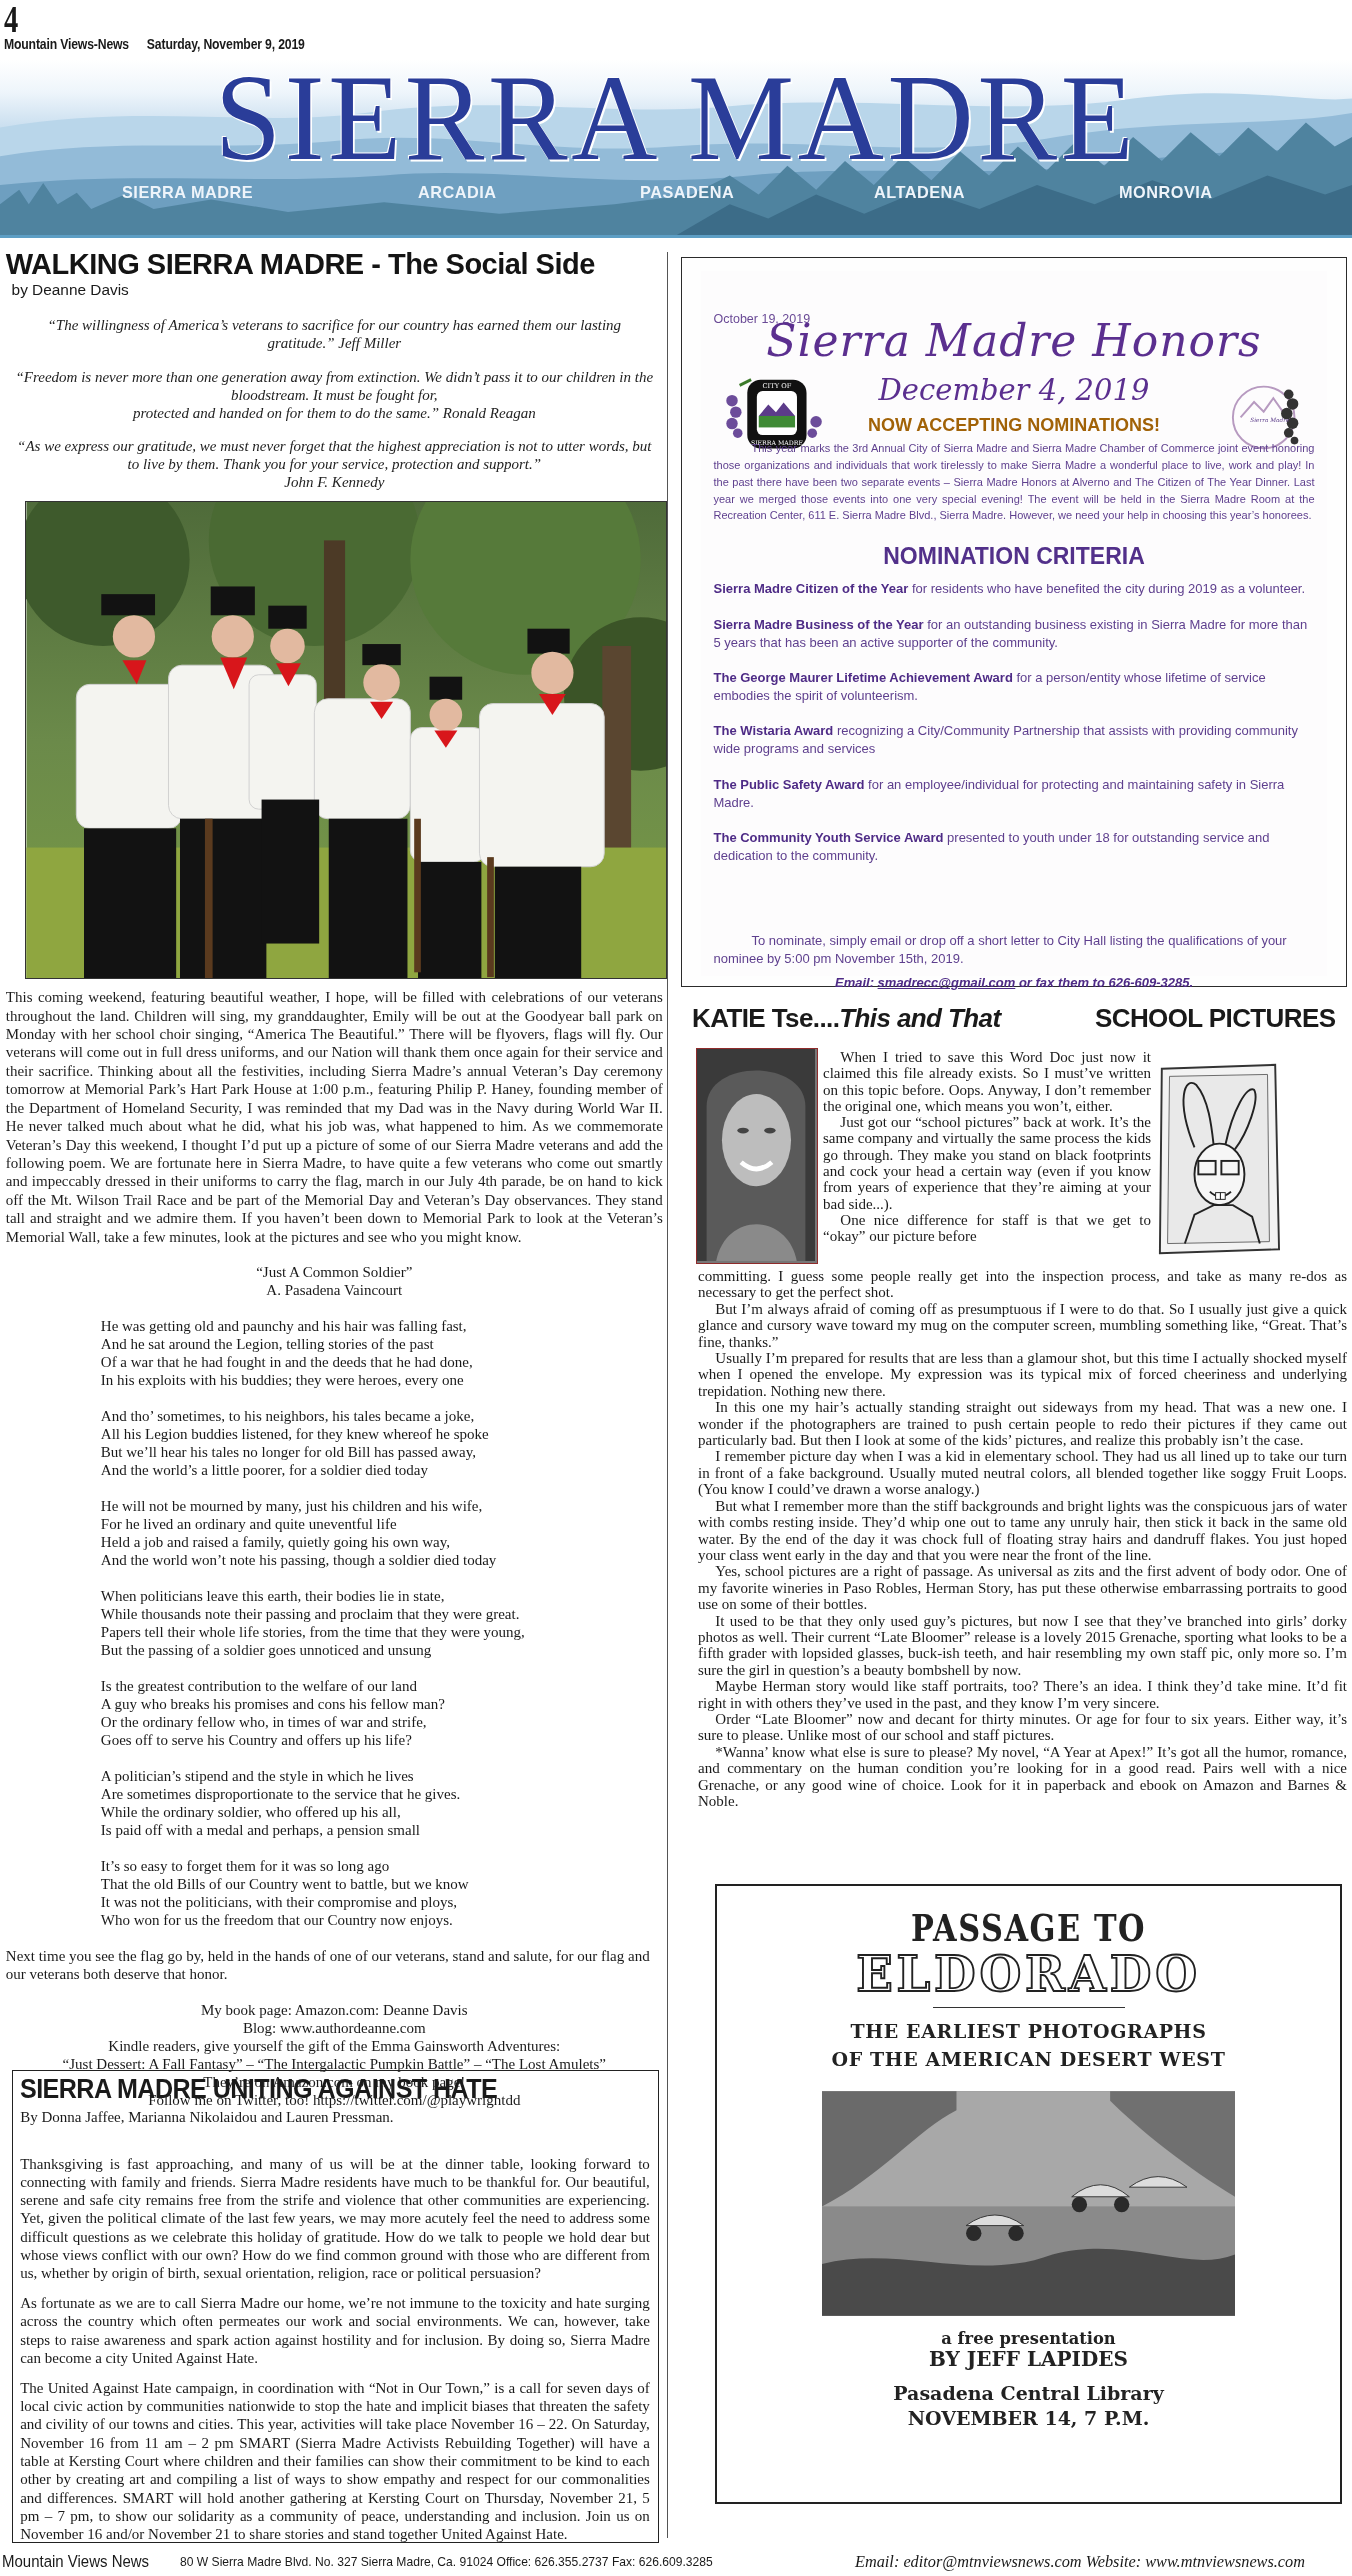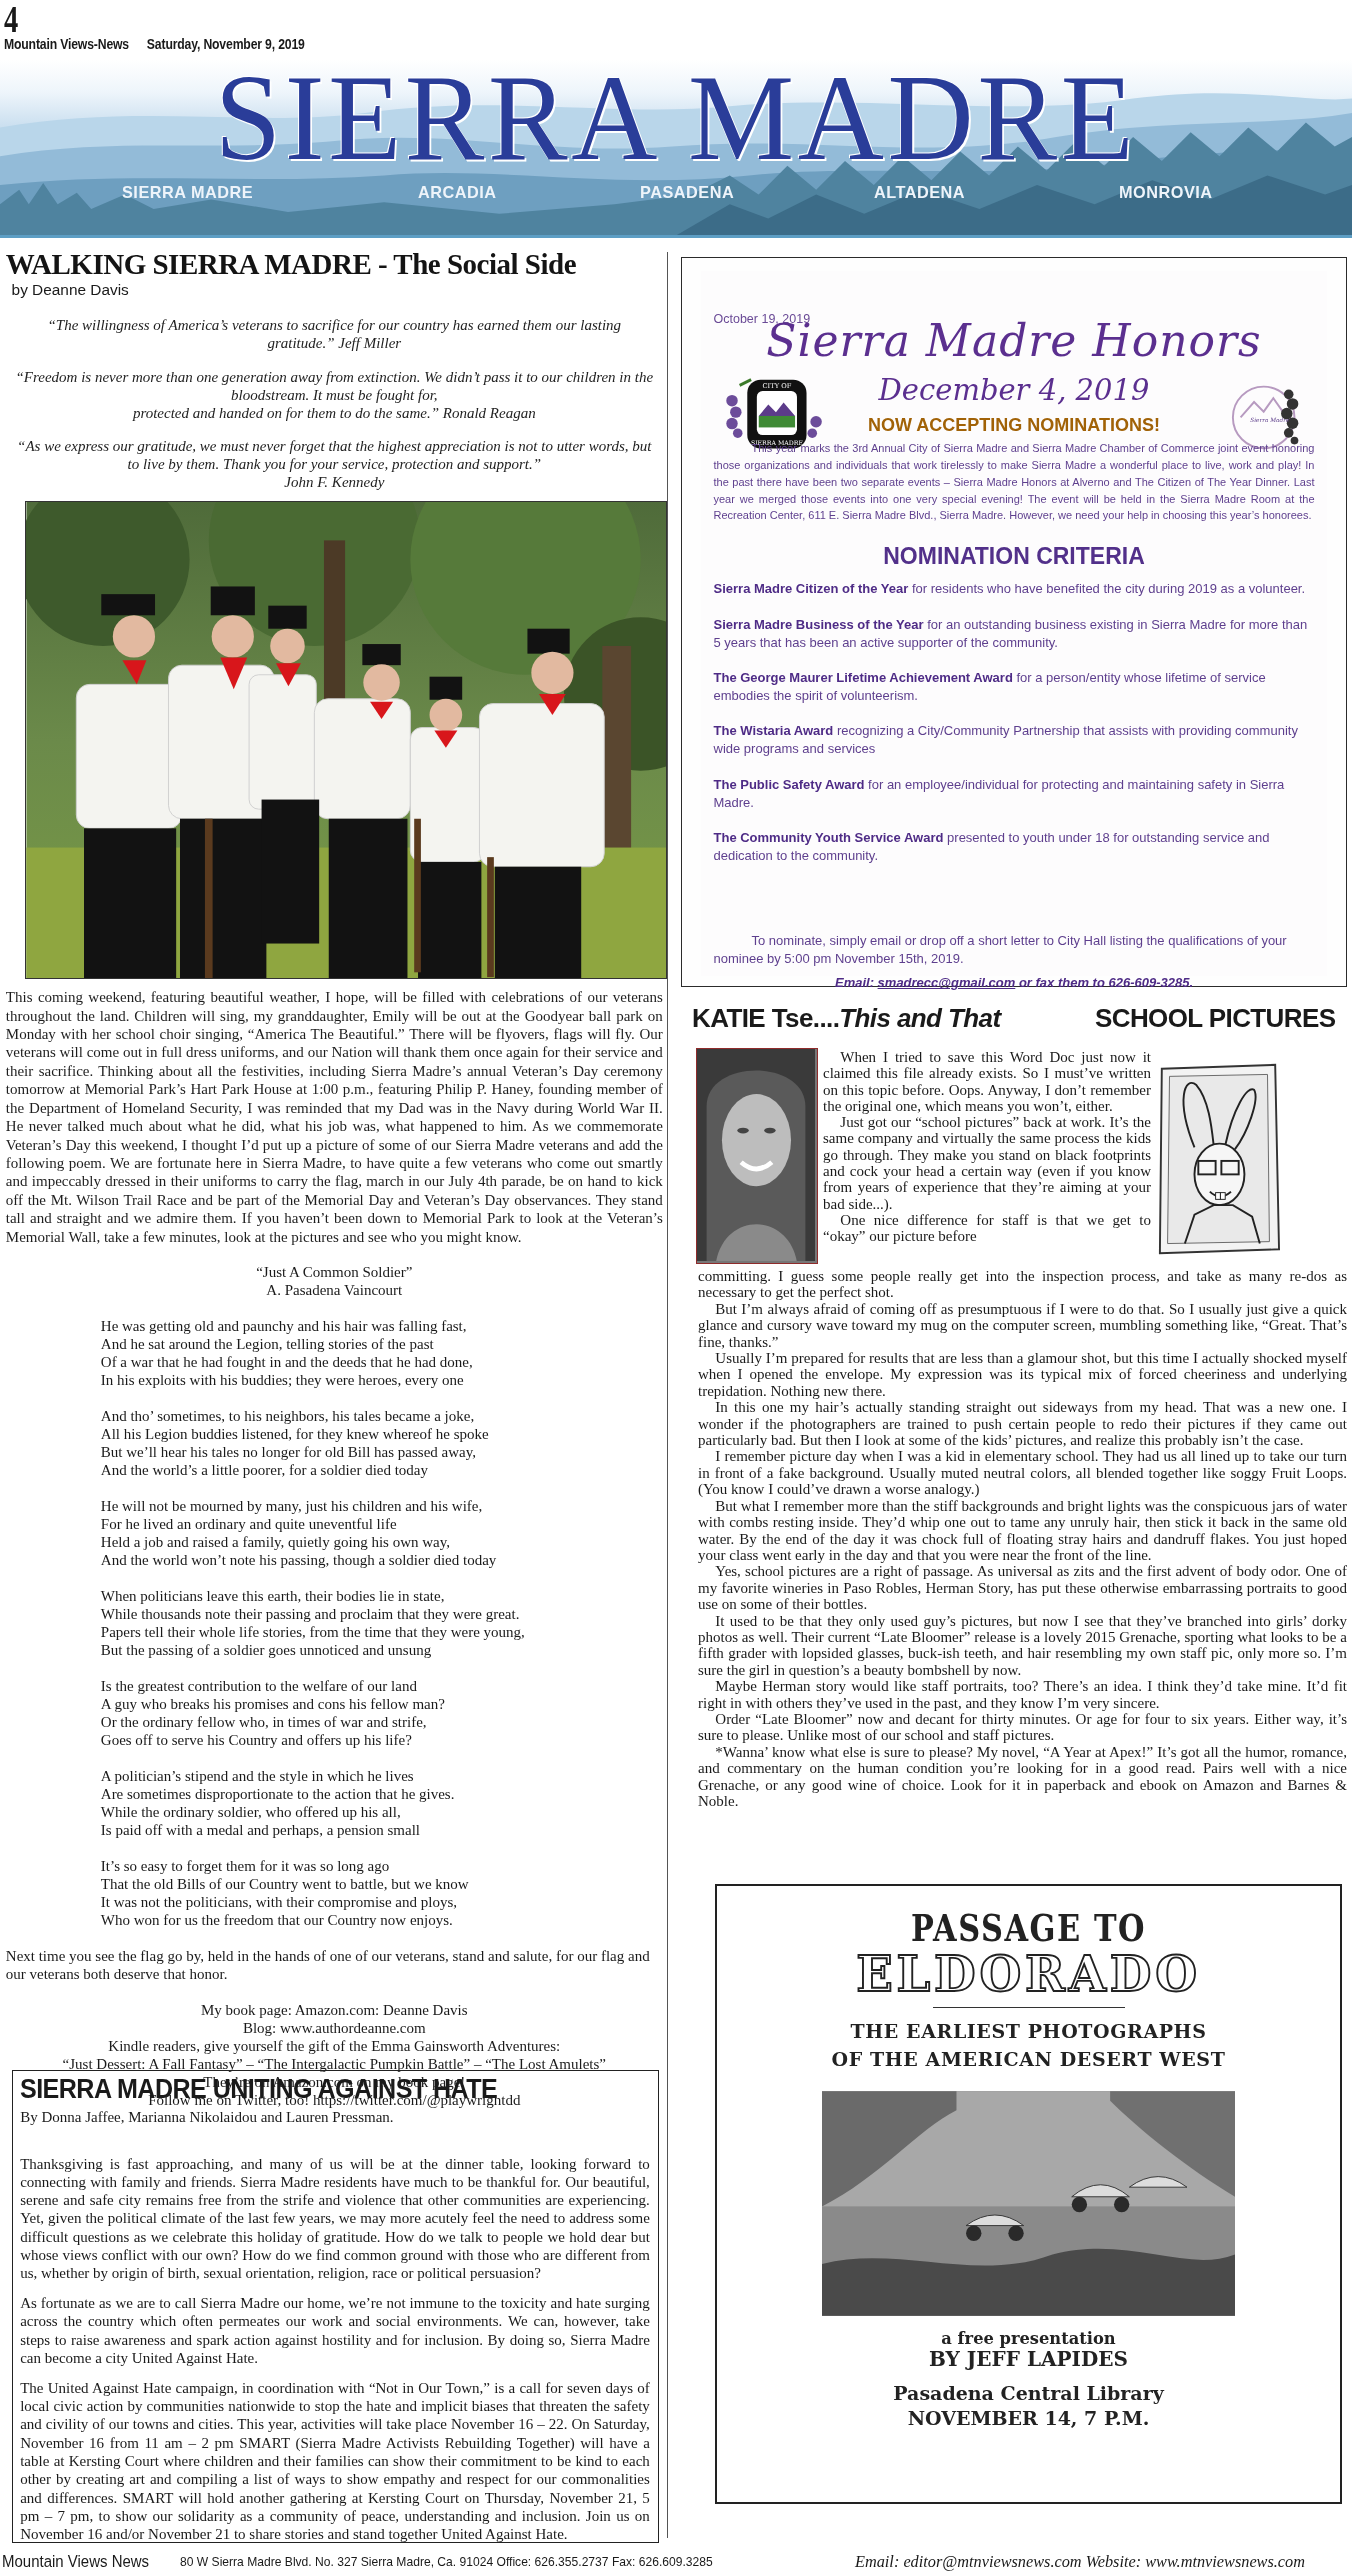--- a/index.html
+++ b/index.html
@@ -17,21 +17,21 @@
   .masthead-title { position: absolute; left: 0; width: 100%; top: 0px; text-align: center; font-family: "Liberation Serif", serif; font-size: 123px; line-height: 115px; color: #2a3d99; letter-spacing: 3.8px; transform: scaleX(0.97); text-shadow: 1.9px 1.9px 0 #ffffff, -1px -1px 0 #ffffff; }
   .masthead-cities { position: absolute; top: 123px; left: 0; width: 100%; height: 23px; font-family: "Liberation Sans", sans-serif; font-weight: bold; font-size: 16.3px; color: #eef4fa; letter-spacing: 0.5px; }
   .masthead-cities span { position: absolute; top: 0; }
   .masthead-bottom { position: absolute; left: 0; bottom: 0; height: 2.9px; width: 100%; background: #5d9ec4; }
 
   
   .col-divider { position: absolute; left: 667px; top: 252px; width: 1px; height: 2286px; background: #555; }
 
   
   .left-col { position: absolute; left: 5.8px; top: 248px; width: 657px; }
-  .article-title { font-family: Liberation Serif, serif; font-weight: bold; font-size: 29px; line-height: 33px; letter-spacing: -0.5px; color: #141414; }
+  .article-title { font-family: Liberation Sans, sans-serif; font-weight: bold; font-size: 29px; line-height: 33px; letter-spacing: -0.5px; color: #141414; }
   .byline { font-family: "Liberation Sans", sans-serif; font-size: 15.4px; margin-left: 5.8px; line-height: 17.3px; }
   .quotes { margin-top: 18px; text-align: center; font-style: italic; font-size: 15px; line-height: 18px; padding: 0 7.7px; color: #222; }
   .quotes p { margin-bottom: 15.4px; }
   .vet-photo { width: 642px; height: 478px; margin: 0 0 0 19px; position: relative; overflow: hidden; border: 1px solid #333; }
   .body-text { font-size: 15px; line-height: 18.4px; text-align: justify; margin-top: 9.6px; color: #1e1e1e; }
   .poem-head { text-align: center; font-size: 15px; line-height: 18px; margin-top: 17.3px; }
   .poem { margin-left: 95px; font-size: 15px; line-height: 18px; margin-top: 17.3px; }
   .poem .stanza { margin-bottom: 18px; }
   .closing { font-size: 15px; line-height: 18px; margin-top: 1.9px; }
   .promo { text-align: center; font-size: 15px; line-height: 18px; margin-top: 18px; }
@@ -222,21 +222,21 @@
         <div>But the passing of a soldier goes unnoticed and unsung</div>
       </div>
     <div class="stanza">
         <div>Is the greatest contribution to the welfare of our land</div>
         <div>A guy who breaks his promises and cons his fellow man?</div>
         <div>Or the ordinary fellow who, in times of war and strife,</div>
         <div>Goes off to serve his Country and offers up his life?</div>
       </div>
     <div class="stanza">
         <div>A politician’s stipend and the style in which he lives</div>
-        <div>Are sometimes disproportionate to the action that he gives.</div>
+        <div>Are sometimes disproportionate to the service that he gives.</div>
         <div>While the ordinary soldier, who offered up his all,</div>
         <div>Is paid off with a medal and perhaps, a pension small</div>
       </div>
     <div class="stanza">
         <div>It’s so easy to forget them for it was so long ago</div>
         <div>That the old Bills of our Country went to battle, but we know</div>
         <div>It was not the politicians, with their compromise and ploys,</div>
         <div>Who won for us the freedom that our Country now enjoys.</div>
       </div>
   </div>

